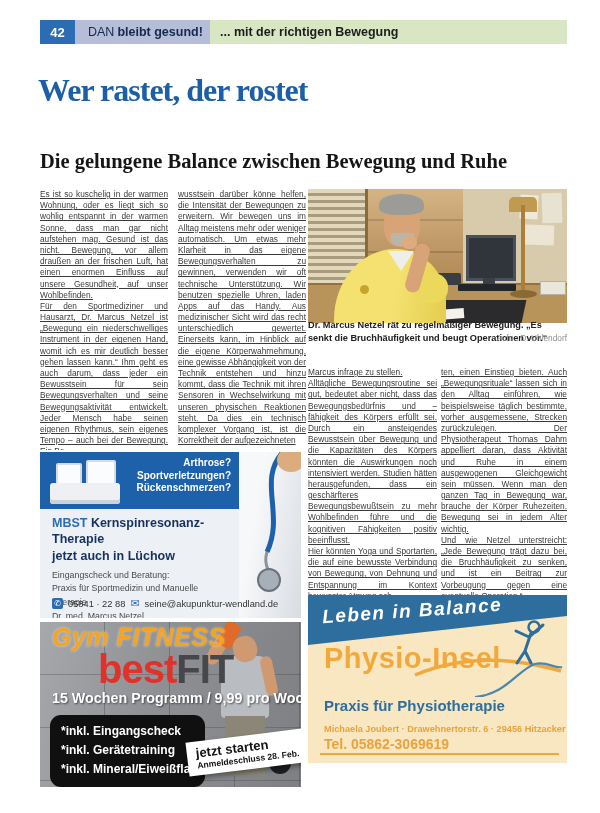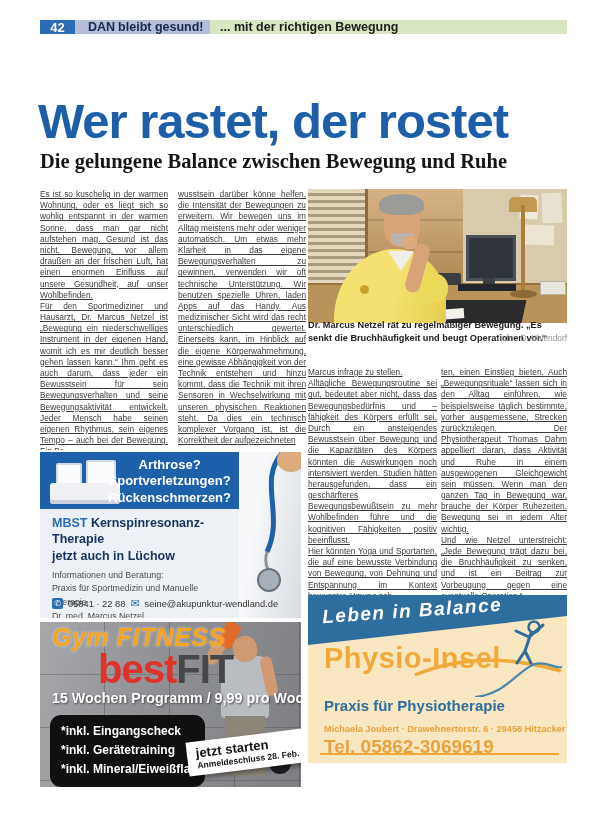--- a/index.html
+++ b/index.html
@@ -1,29 +1,29 @@
 <!DOCTYPE html>
 <html lang="de"><head>
 <meta charset="utf-8">
 <style>
   html,body{margin:0;padding:0;background:#ffffff;}
   .page{position:relative;width:600px;height:813px;background:#fff;margin:0 auto;overflow:hidden;
         font-family:"Liberation Sans",sans-serif;}
 
   
-  .header{position:absolute;left:40px;top:20px;width:527px;height:14px;display:flex;font-size:12.5px;}
+  .header{position:absolute;left:40px;top:20px;width:527px;height:24px;display:flex;font-size:12.5px;}
   .page-num{width:35px;background:#2b6cb3;color:#fff;font-weight:bold;font-size:13px;
             display:flex;align-items:center;justify-content:center;}
   .dan-box{width:122px;background:#b5bdd8;color:#16294e;display:flex;align-items:center;padding-left:13px;font-weight:600;}
-  .dan-box b{font-weight:700;margin-right:3px;}
+  .dan-box b{font-weight:400;margin-right:3px;}
   .section-strip{flex:1;background:#d9e6c3;color:#1c1c1c;display:flex;align-items:center;padding-left:10px;font-weight:600;}
 
   
-  .headline{position:absolute;left:38px;top:93px;font-family:Liberation Sans, sans-serif;
-            font-size:49px;font-weight:bold;color:#1c5fa8;letter-spacing:-1px;}
+  .headline{position:absolute;left:38px;top:72px;font-family:Liberation Serif, serif;
+            font-size:32px;font-weight:bold;color:#1c5fa8;letter-spacing:-1px;}
   .subhead{position:absolute;left:40px;top:150px;font-family:"Liberation Serif",serif;
            font-size:20.5px;font-weight:bold;color:#161616;}
 
   
   .col{position:absolute;font-size:8.3px;line-height:1.35;color:#3b3b3b;text-align:justify;overflow:hidden;}
   .col p{margin:0;text-decoration:underline;}
   .col-1{left:40px;top:189px;width:128px;height:261px;}
   .col-2{left:178px;top:189px;width:128px;height:261px;}
   .col-3{left:308px;top:367px;width:129px;height:251px;}
   .col-4{left:441px;top:367px;width:126px;height:251px;}
@@ -65,22 +65,22 @@
   .ph-logo{left:52px;top:96px;width:9px;height:9px;background:#c9a42b;border-radius:50%;}
 
   
   .caption{position:absolute;left:308px;top:319px;width:259px;font-size:9.2px;line-height:1.4;
            font-weight:bold;color:#202020;}
   .credit{position:absolute;right:0;bottom:0;font-size:8.3px;font-weight:normal;color:#8f8f8f;}
 
   
   .ad-mbst{position:absolute;left:40px;top:452px;width:261px;height:166px;background:#edf0f5;overflow:hidden;}
   .mbst-banner{position:absolute;left:0;top:0;width:100%;height:57px;background:#1d61aa;}
-  .mbst-banner-text{position:absolute;right:70px;top:5px;text-align:center;color:#fff;
-                    font-weight:bold;font-size:13px;line-height:1.25;}
+  .mbst-banner-text{position:absolute;right:70px;top:5px;text-align:right;color:#fff;
+                    font-weight:bold;font-size:10px;line-height:1.25;}
   .mbst-device{position:absolute;left:8px;top:5px;width:80px;height:48px;}
   .mbst-device div{position:absolute;}
   .dev-base{left:2px;top:26px;width:70px;height:21px;background:#eef0f3;border-radius:3px;box-shadow:inset 0 -4px 0 #cdd2da;}
   .dev-scr1{left:8px;top:6px;width:22px;height:21px;background:#fbfcfd;border:2px solid #d7dbe2;border-radius:2px;}
   .dev-scr2{left:38px;top:3px;width:26px;height:24px;background:#fbfcfd;border:2px solid #d7dbe2;border-radius:2px;}
   .mbst-doctor{position:absolute;right:0;top:0;width:62px;height:100%;
                background:linear-gradient(100deg,#f7f8fa 30%,#d8dce2);}
   .mbst-body{position:absolute;left:12px;top:63px;right:68px;}
   .mbst-title{font-size:12.5px;font-weight:bold;color:#14325f;line-height:1.3;}
   .mbst-title .brand{color:#2b6cb3;}
@@ -123,21 +123,21 @@
   
   .ad-physio{position:absolute;left:308px;top:595px;width:259px;height:168px;background:#f8e7c0;overflow:hidden;}
   .phy-banner{position:absolute;left:0;top:0;width:100%;height:50px;background:#2e6e9e;
               clip-path:polygon(0 0,100% 0,100% 42%,0 100%);}
   .phy-banner-text{position:absolute;left:14px;top:5px;color:#fff;font-size:19px;font-weight:bold;
                    font-style:italic;letter-spacing:1.5px;transform:rotate(-4deg);}
   .phy-name{position:absolute;left:16px;top:47px;font-size:29px;color:#f2a93b;font-weight:600;letter-spacing:.5px;}
   .phy-figure{position:absolute;right:4px;top:22px;}
   .phy-sub{position:absolute;left:16px;top:102px;font-size:15px;font-weight:bold;color:#2e6e9e;}
   .phy-addr{position:absolute;left:16px;top:129px;font-size:9.2px;color:#e9a23f;font-weight:600;}
-  .phy-tel{position:absolute;left:16px;top:141px;font-size:19px;color:#e9a23f;font-weight:600;}
+  .phy-tel{position:absolute;left:16px;top:141px;font-size:14px;color:#e9a23f;font-weight:600;}
   .phy-rule{position:absolute;left:12px;right:8px;bottom:8px;height:2px;background:#f2a93b;}
 </style>
 </head>
 <body>
 
 <div class="page">
 
   <div class="header">
     <div class="page-num">42</div>
     <div class="dan-box">
@@ -220,21 +220,21 @@
         <circle cx="30" cy="128" r="11" fill="#a7afb9" stroke="#6b727c" stroke-width="2"></circle>
         <ellipse cx="52" cy="8" rx="14" ry="12" fill="#dcab7e"></ellipse>
       </svg>
     </div>
     <div class="mbst-body">
       <div class="mbst-title">
         <span class="brand">MBST</span><span> Kernspinresonanz-Therapie</span><br>
         <span>jetzt auch in Lüchow</span>
       </div>
       <div class="mbst-info">
-          <p>Informationen und Beratung:</p>
+          <p>Eingangscheck und Beratung:</p>
           <p>Praxis für Sportmedizin und Manuelle Therapie</p>
           <p>Dr. med. Marcus Netzel</p>
         </div>
     </div>
     <div class="mbst-contact">
       <span class="icon-phone">✆</span>
       <span>05841 · 22 88</span>
       <span class="icon-mail">✉</span>
       <span>seine@akupunktur-wendland.de</span>
     </div>

